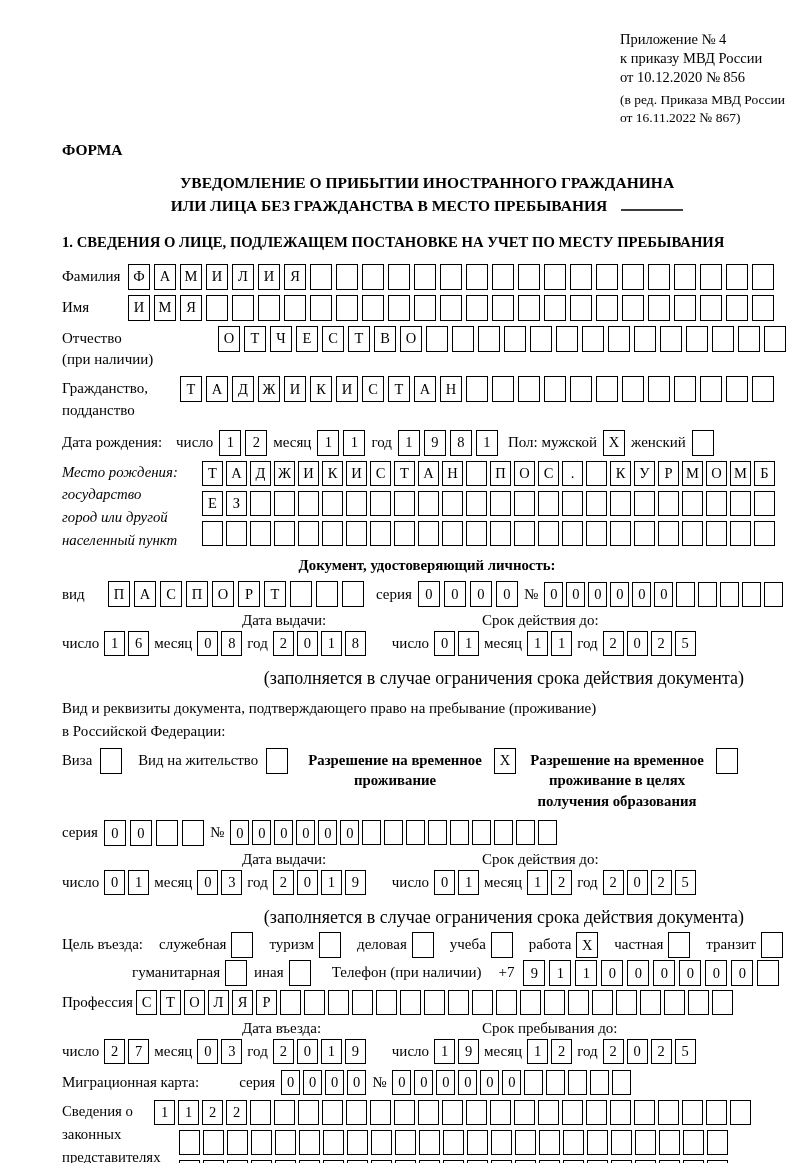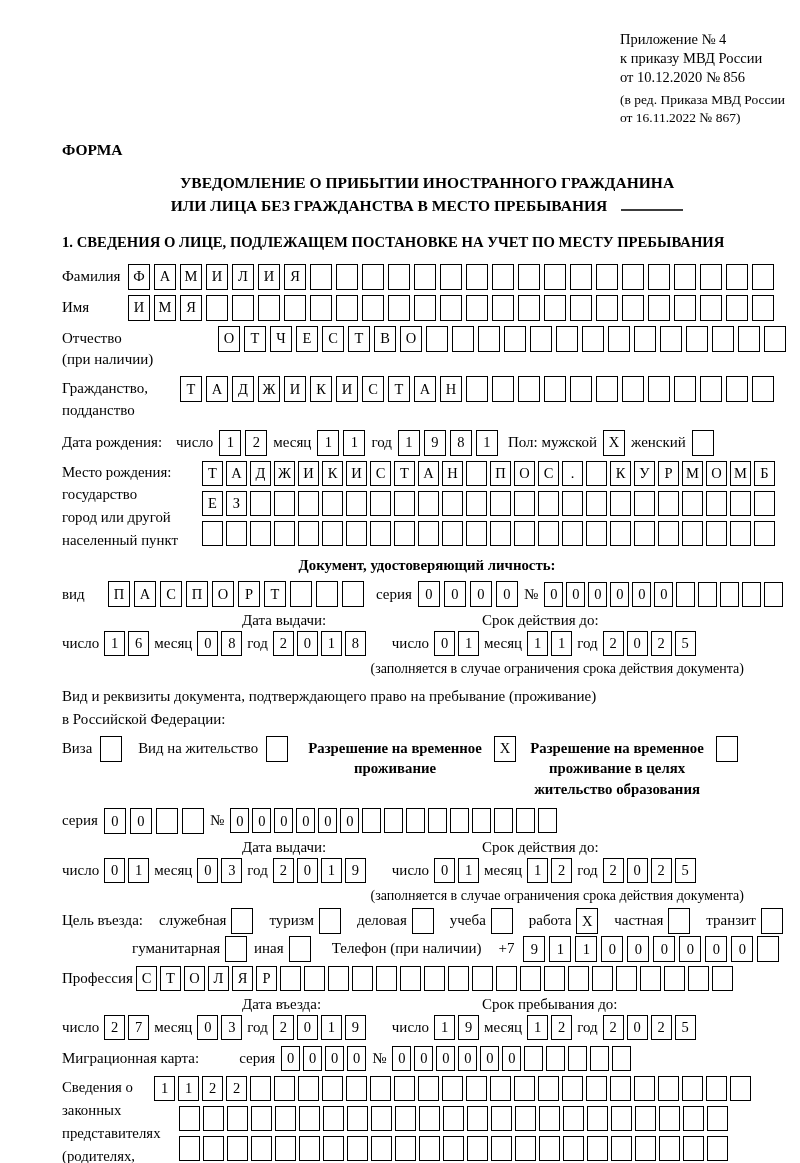--- a/index.html
+++ b/index.html
@@ -10,21 +10,21 @@
   .cells{display:inline-flex;gap:4px;flex:none;vertical-align:middle;}
   .cell{flex:none;box-sizing:border-box;width:22px;height:26px;border:1.5px solid #000;background:#fff;
         display:inline-flex;align-items:center;justify-content:center;font-size:14.5px;line-height:1;}
   .cells-sm{gap:3px;} .cells-sm .cell{width:21px;height:25px;}
   .cells-xs{gap:3px;} .cells-xs .cell{width:19px;height:25px;}
 
   .row{display:flex;align-items:center;margin-bottom:5px;}
   .row-top{align-items:flex-start;}
   .lab{flex:none;}
   .lab2{flex:none;line-height:1.45;padding-top:2px;}
-  .lw66{width:66px;} .lw74{width:74px;} .lw118{width:118px;} .lw140{width:140px;} .lw156{width:156px;}
+  .lw66{width:66px;} .lw74{width:74px;} .lw118{width:118px;} .lw140{width:140px;font-style:italic;} .lw156{width:156px;}
 
   .top-right{margin-left:558px;font-size:14.5px;line-height:1.32;}
   .top-right .ed{font-size:13.5px;margin-top:4px;line-height:1.32;}
   .forma{text-align:left;padding-right:30px;font-weight:bold;font-size:15.5px;margin-top:14px;}
 
   .title{text-align:center;font-weight:bold;font-size:15.5px;line-height:1.5;margin-top:12px;}
   .blank{display:inline-block;width:62px;border-bottom:2px solid #3c3c3c;margin-left:14px;}
 
   .sect{font-weight:bold;font-size:14.7px;margin:16px 0 13px;}
 
@@ -33,21 +33,21 @@
   .grows{display:flex;flex-direction:column;gap:5px;}
 
   .doc-head{text-align:center;font-weight:bold;font-size:14.8px;margin:3px 0 7px;}
 
   .dh{position:relative;height:19px;margin-top:5px;font-size:15px;}
   .dh .h1{position:absolute;left:180px;}
   .dh .h2{position:absolute;left:420px;text-align:center;}
   .daterow{display:flex;align-items:center;}
   .dgroup{display:flex;align-items:center;gap:5px;}
   .g2{margin-left:26px;}
-  .note{text-align:right;padding-right:48px;font-size:14px;margin:5px 0 4px;}
+  .note{text-align:right;padding-right:48px;font-size:18px;margin:12px 0 4px;}
 
   .intro{margin:8px 0 2px;line-height:1.55;font-size:15px;}
   .permits{display:flex;align-items:flex-start;margin:4px 0 8px;}
   .popt{display:flex;align-items:flex-start;gap:8px;}
   .plab{font-size:14.8px;line-height:1.4;padding-top:2px;}
   .plab span{display:block;font-weight:bold;}
   .plab-c{text-align:center;width:182px;}
   .sp10{width:10px;flex:none;} .sp16{width:16px;flex:none;}
 
   .purpose{display:flex;align-items:center;gap:7px;}
@@ -437,21 +437,21 @@
       </span>
       <span class="cells">
           <span class="cell">X</span>
         </span>
     </div>
     <span class="sp10"></span>
     <div class="popt">
       <span class="plab plab-c">
         <span>Разрешение на временное</span>
         <span>проживание в целях</span>
-        <span>жительство образования</span>
+        <span>получения образования</span>
       </span>
       <span class="cells">
           <span class="cell"></span>
         </span>
     </div>
   </div>
 
   <div class="row" style="gap:6px;">
     <span class="lab">серия</span>
     <span class="cells">

